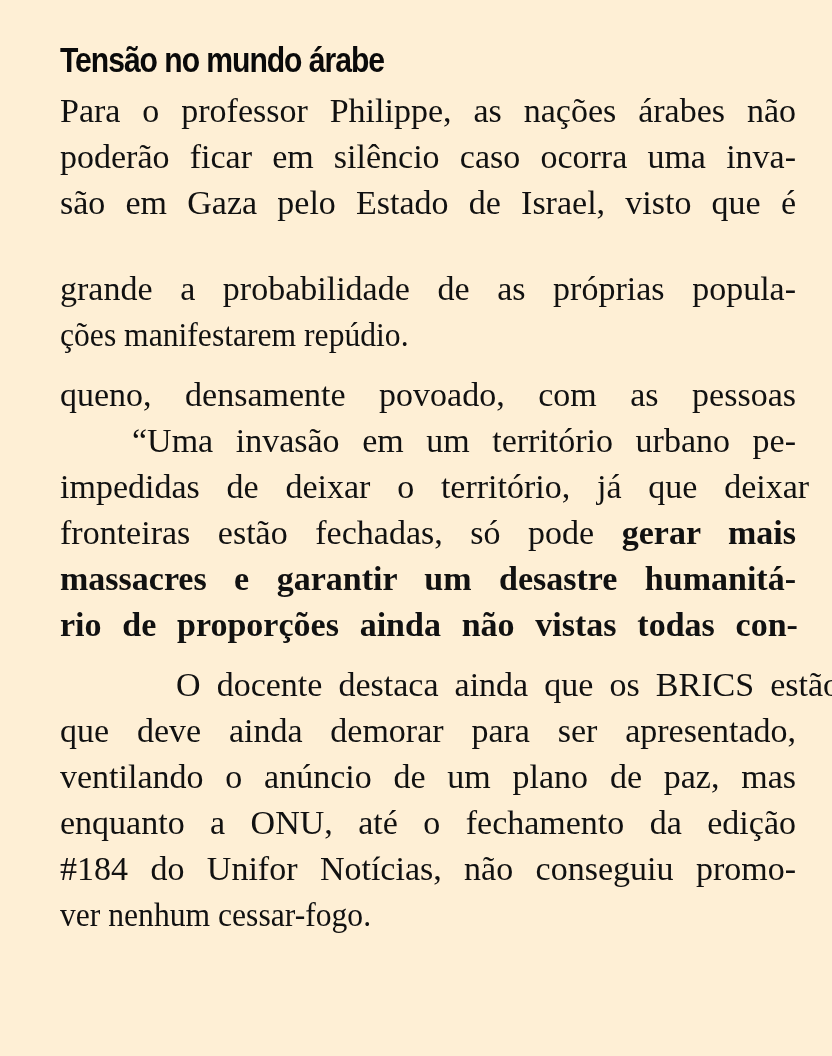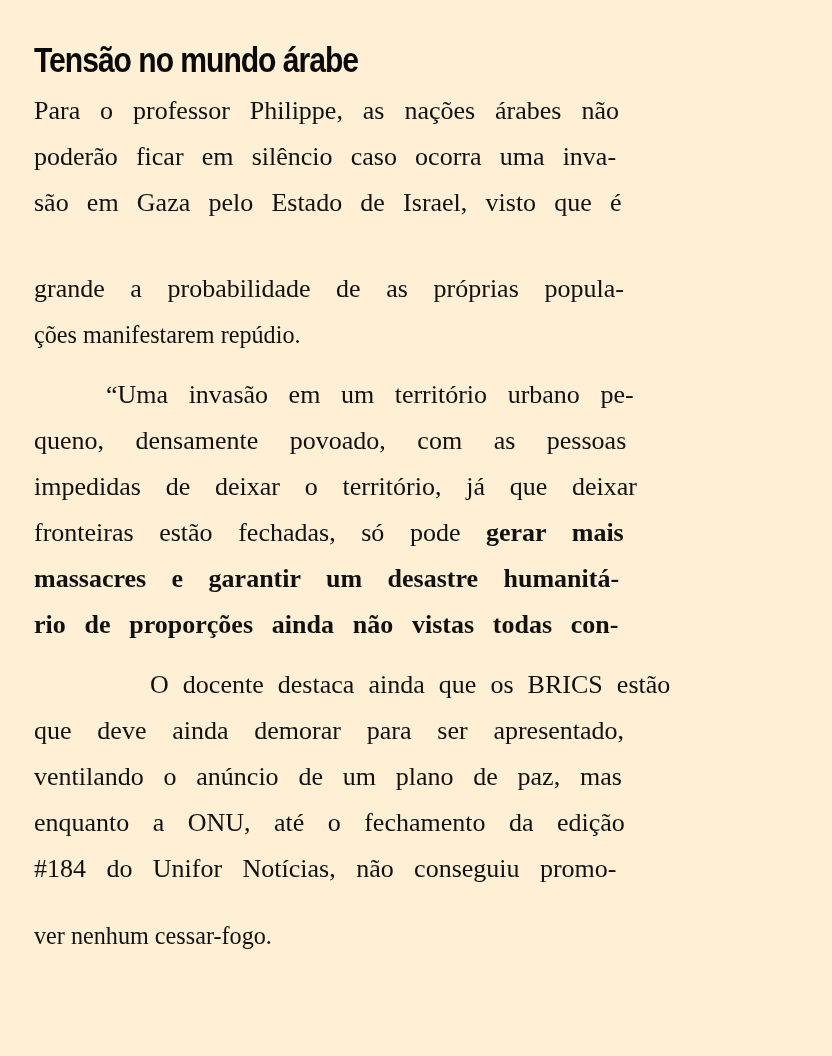--- a/index.html
+++ b/index.html
@@ -8,40 +8,40 @@
     }
     body {
       width: 832px;
       height: 1056px;
       background: #FEEFD5;
       overflow: hidden;
       position: relative;
     }
     .page {
       position: absolute;
-      left: 34px;
+      left: 60px;
       top: 38px;
       width: 736px;
       color: #111;
     }
     .heading {
       font-family: "Liberation Sans", sans-serif;
       font-weight: bold;
       font-size: 35px;
       line-height: 44px;
       letter-spacing: -1.2px;
       margin: 0 0 6px 0;
       transform: scaleX(0.86);
       transform-origin: left center;
       white-space: nowrap;
       color: #0a0a0a;
     }
     .para {
       font-family: "Liberation Serif", serif;
-      font-size: 26px;
+      font-size: 34px;
       line-height: 46px;
       margin: 0;
       text-align: justify;
       color: #111;
     }
     .para + .para {
       margin-top: 14px;
     }
     .line {
       display: block;
@@ -72,29 +72,29 @@
 
   <p class="para">
     <span class="line" style="text-align: left; text-align-last: left;"><span class="line-inner" style="word-spacing: 13.4263px;">Para o professor Philippe, as nações árabes não</span></span>
     <span class="line" style="text-align: left; text-align-last: left;"><span class="line-inner" style="word-spacing: 11.6853px;">poderão ficar em silêncio caso ocorra uma inva-</span></span>
     <span class="line" style="text-align: left; text-align-last: left;"><span class="line-inner" style="word-spacing: 11.7031px;">são em Gaza pelo Estado de Israel, visto que é</span></span>
     <span class="line" style="text-align: left; text-align-last: left; margin-top: 40px;"><span class="line-inner" style="word-spacing: 19.1302px;">grande a probabilidade de as próprias popula-</span></span>
     <span class="line last" style="text-align: left; text-align-last: left;"><span class="line-inner" style="transform: scaleX(0.93);">ções manifestarem repúdio.</span></span>
   </p>
 
   <p class="para">
+    <span class="line" style="text-align: left; text-align-last: left;"><span class="line-inner" style="word-spacing: 25.0188px;">queno, densamente povoado, com as pessoas</span></span>
     <span class="line indent" style="text-align: left; text-align-last: left;"><span class="line-inner" style="word-spacing: 14.0495px;">“Uma invasão em um território urbano pe-</span></span>
-    <span class="line" style="text-align: left; text-align-last: left;"><span class="line-inner" style="word-spacing: 25.0188px;">queno, densamente povoado, com as pessoas</span></span>
     <span class="line" style="text-align: left; text-align-last: left;"><span class="line-inner" style="word-spacing: 18.279px;">impedidas de deixar o território, já que deixar</span></span>
     <span class="line" style="text-align: left; text-align-last: left;"><span class="line-inner" style="word-spacing: 19.0755px;"><span>fronteiras estão fechadas, só pode </span><span class="bold">gerar mais</span></span></span>
     <span class="line bold" style="text-align: left; text-align-last: left;"><span class="line-inner" style="word-spacing: 18.95px;">massacres e garantir um desastre humanitá-</span></span>
     <span class="line bold" style="text-align: left; text-align-last: left;"><span class="line-inner" style="word-spacing: 12.2679px;">rio de proporções ainda não vistas todas con-</span></span>
   </p>
 
   <p class="para">
     <span class="line indent" style="text-align: left; text-align-last: left;"><span class="line-inner" style="word-spacing: 7.58705px; margin-left: 44px;">O docente destaca ainda que os BRICS estão</span></span>
     <span class="line" style="text-align: left; text-align-last: left;"><span class="line-inner" style="word-spacing: 19.3021px;">que deve ainda demorar para ser apresentado,</span></span>
     <span class="line" style="text-align: left; text-align-last: left;"><span class="line-inner" style="word-spacing: 13.2793px;">ventilando o anúncio de um plano de paz, mas</span></span>
     <span class="line" style="text-align: left; text-align-last: left;"><span class="line-inner" style="word-spacing: 16.942px;">enquanto a ONU, até o fechamento da edição</span></span>
     <span class="line" style="text-align: left; text-align-last: left;"><span class="line-inner" style="word-spacing: 13.9167px;">#184 do Unifor Notícias, não conseguiu promo-</span></span>
-    <span class="line last" style="text-align: right; text-align-last: left; margin-top: 21px;"><span class="line-inner" style="transform: scaleX(0.93);">ver nenhum cessar-fogo.</span></span>
+    <span class="line last" style="text-align: right; text-align-last: left;"><span class="line-inner" style="transform: scaleX(0.93);">ver nenhum cessar-fogo.</span></span>
   </p>
 </div>
 
 </body></html>

